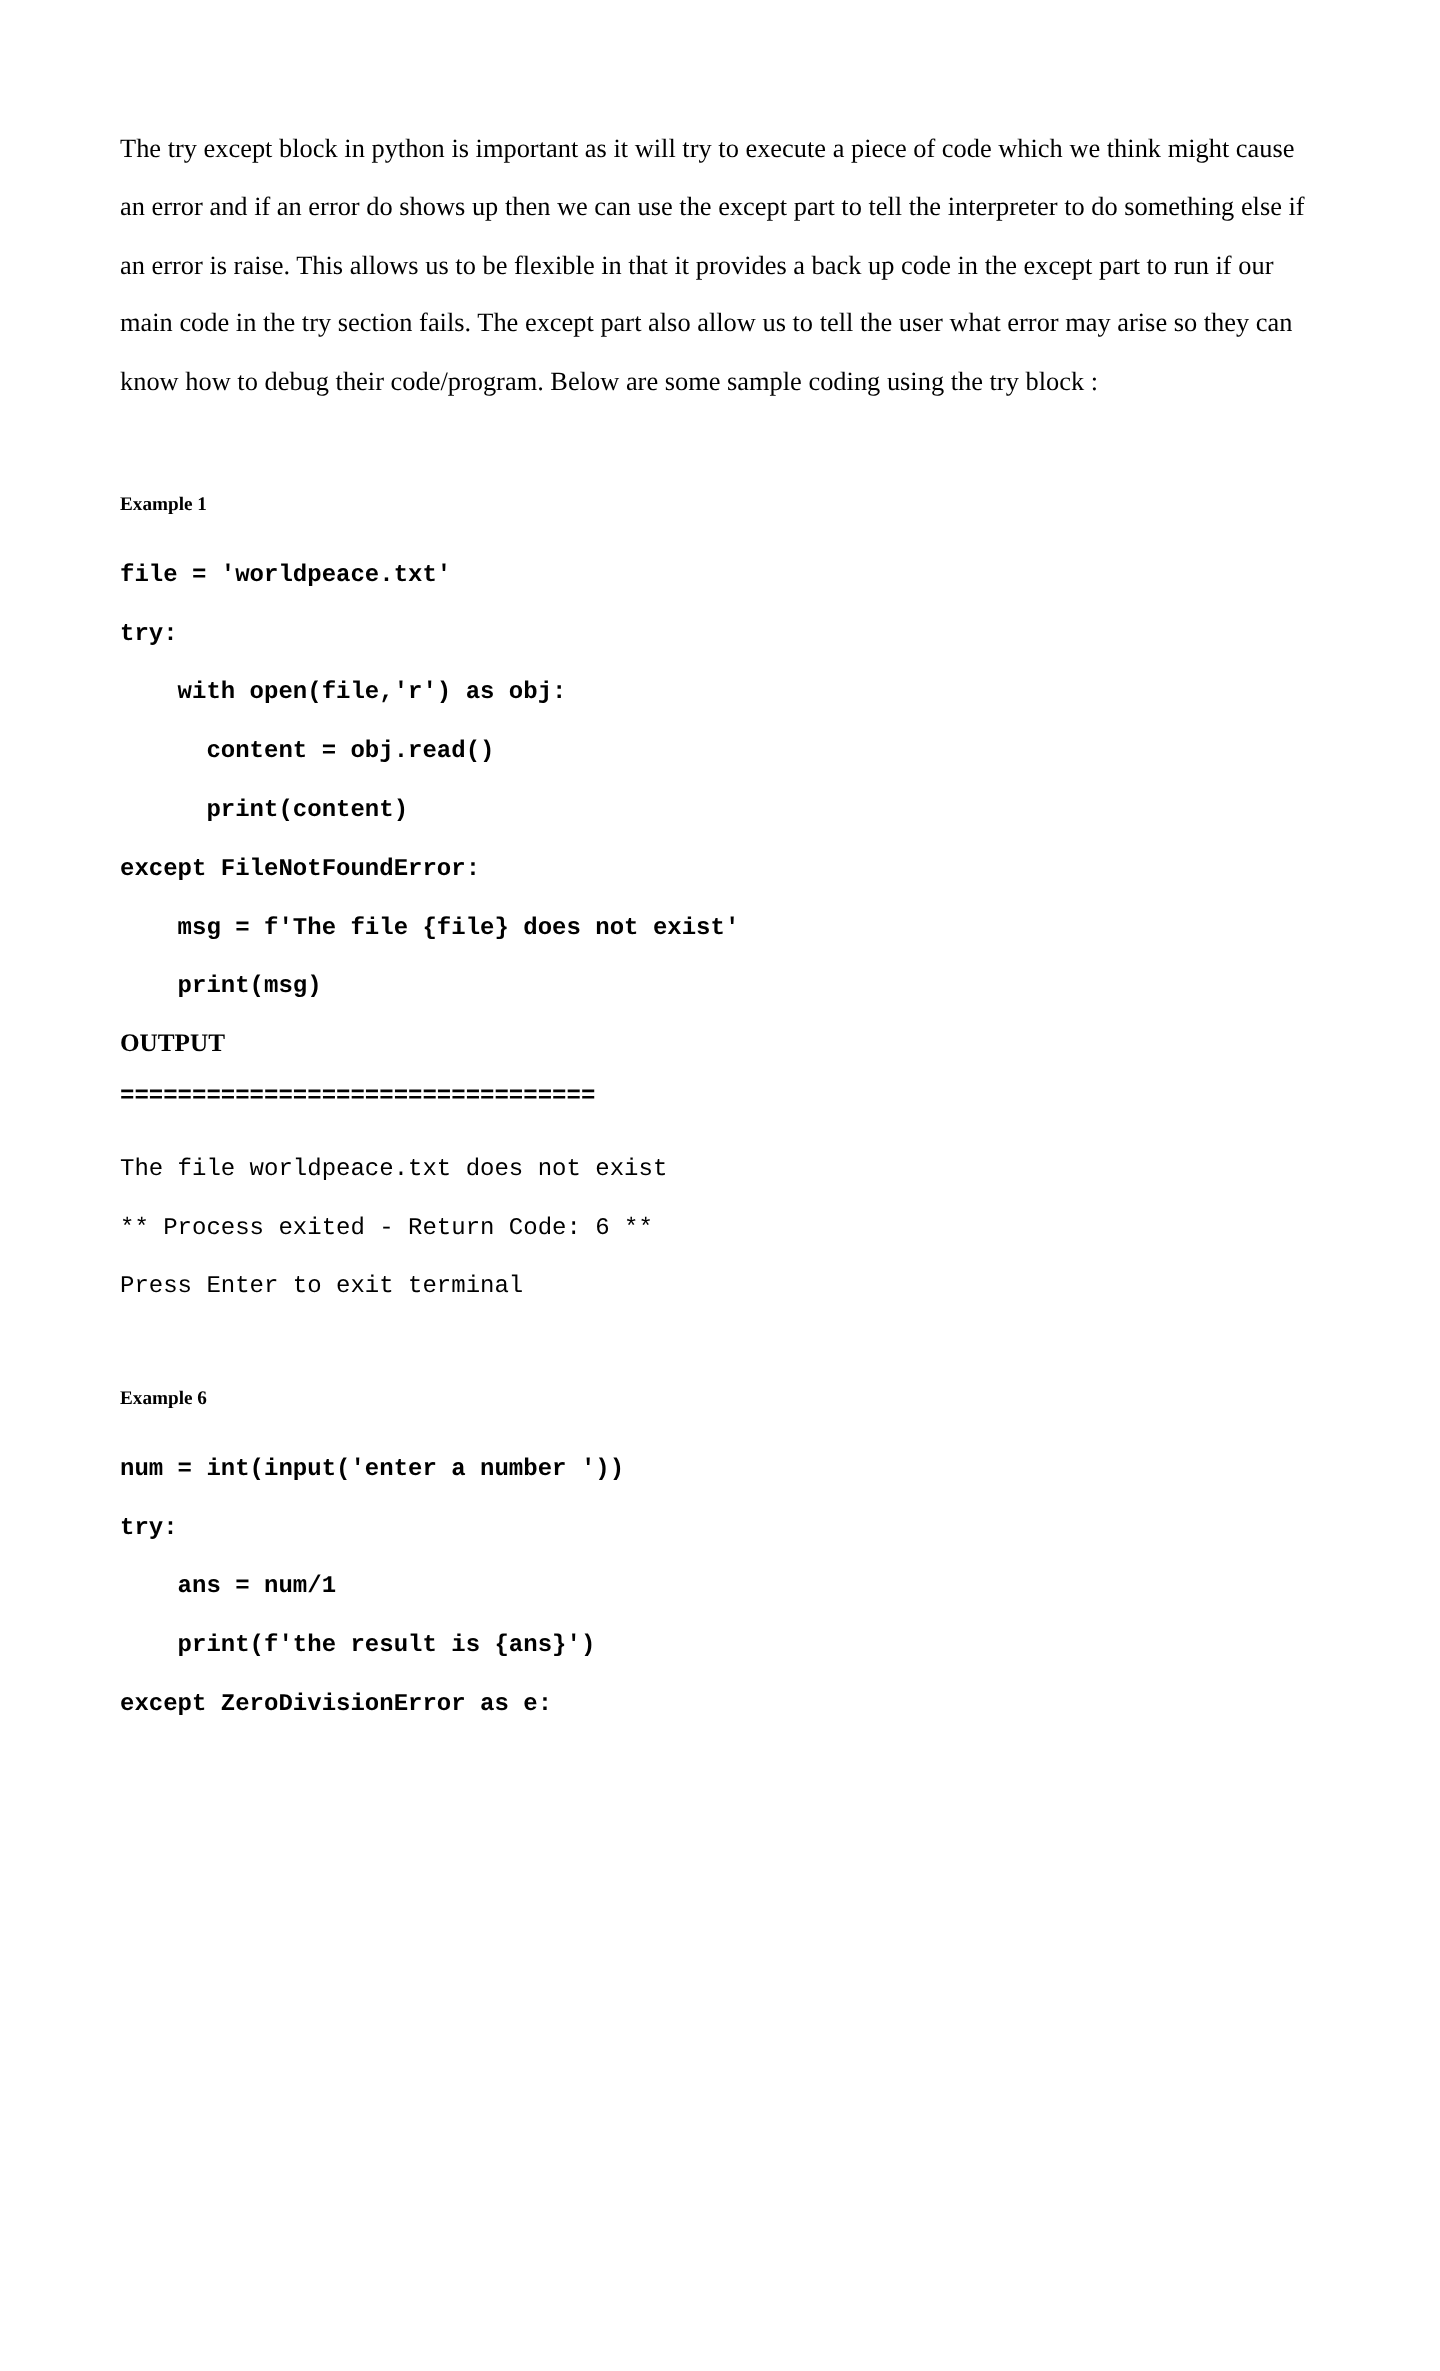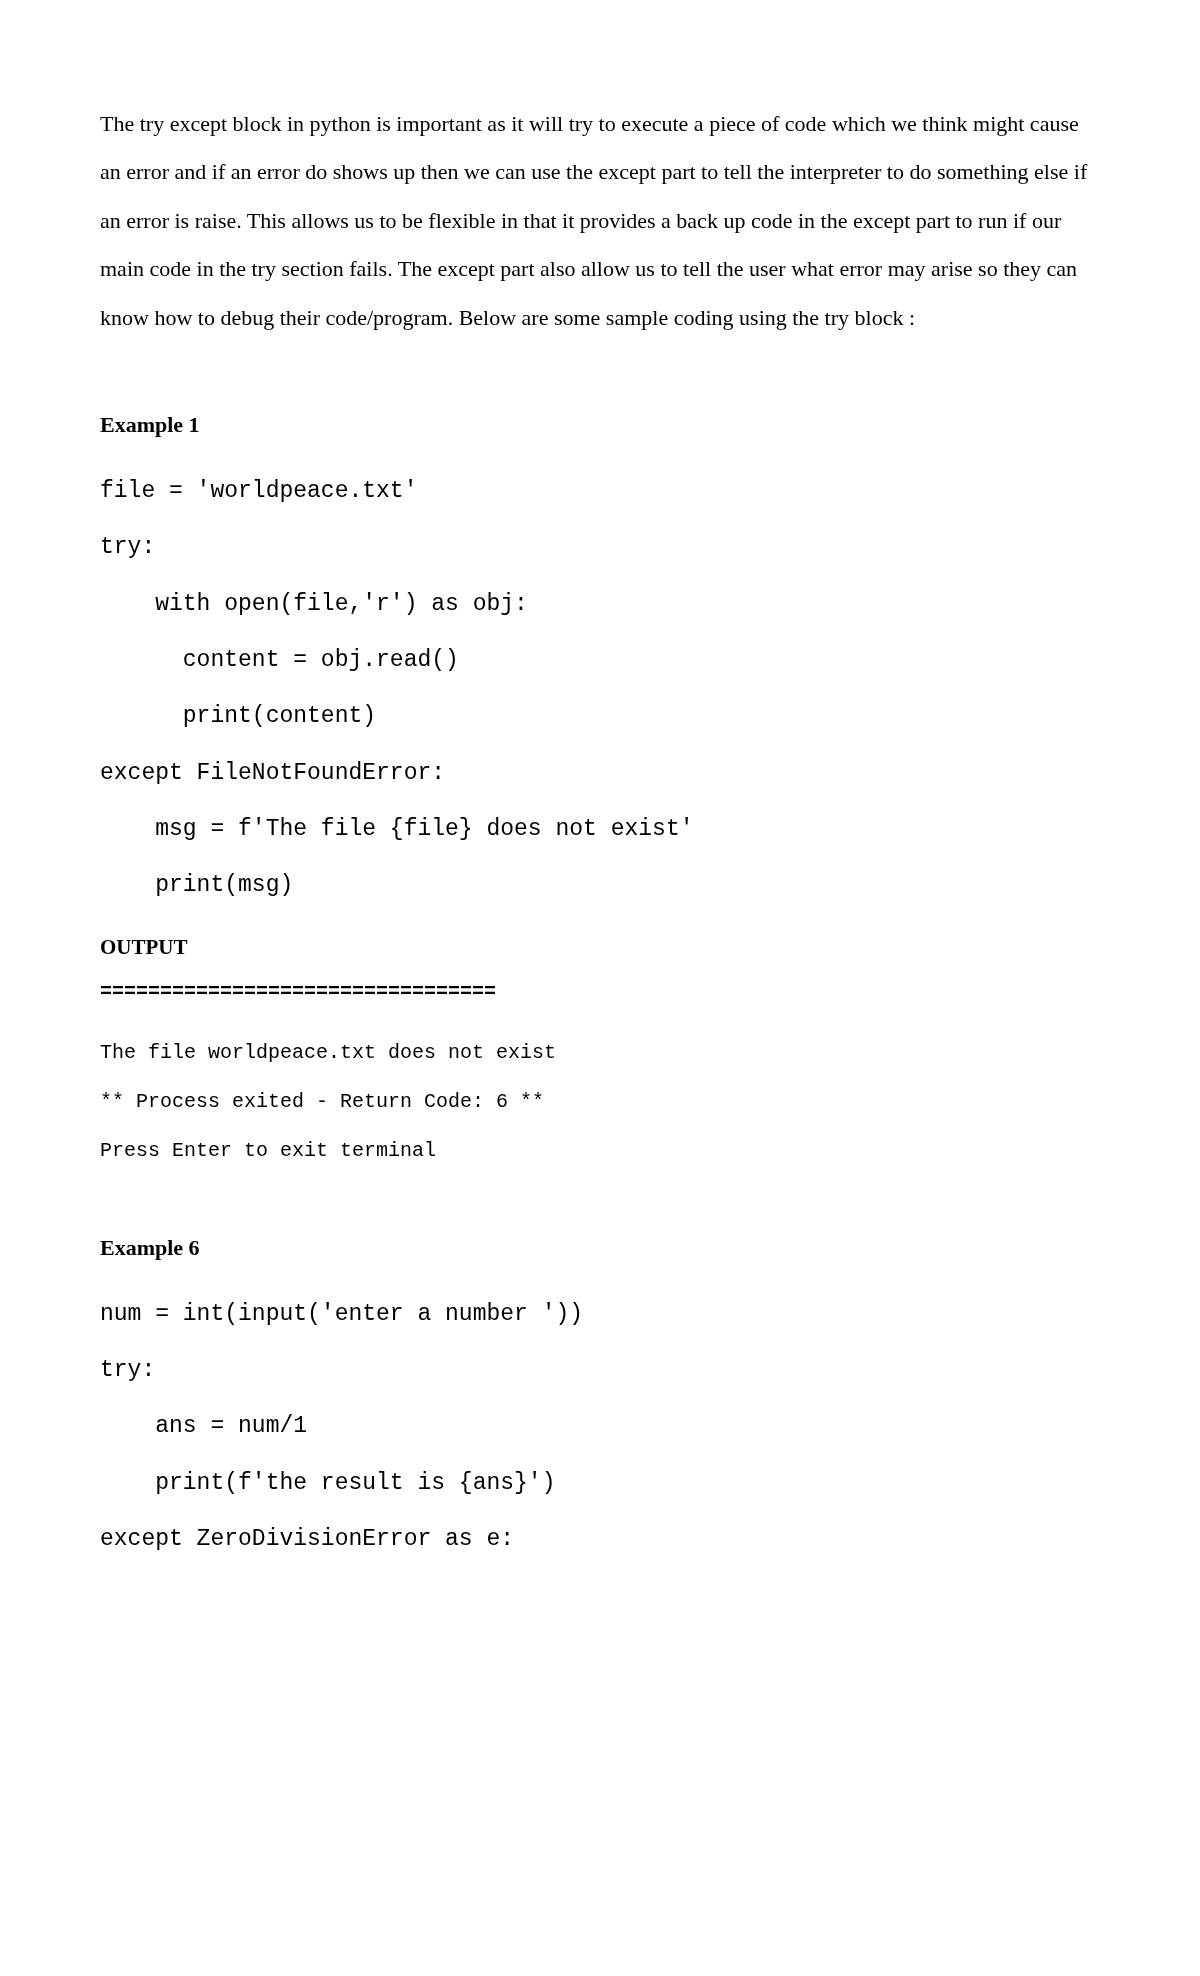--- a/index.html
+++ b/index.html
@@ -14,37 +14,37 @@
       width: 1200px;
       padding: 100px 100px 100px 100px;
     }
     .intro-text {
       font-size: 22px;
       line-height: 2.2;
       font-weight: 400;
       margin-bottom: 70px;
     }
     .section-heading {
-      font-size: 22px;
+      font-size: 16px;
       font-weight: 700;
       margin-bottom: 25px;
       margin-top: 40px;
     }
     .code-block {
       font-family: "Courier New", Courier, monospace;
-      font-size: 23px;
+      font-size: 20px;
       line-height: 2.45;
       white-space: pre;
-      font-weight: 400;
+      font-weight: 700;
       margin-bottom: 10px;
     }
     .output-heading {
       font-size: 21px;
       font-weight: 700;
-      margin-top: 21px;
+      margin-top: 10px;
       margin-bottom: 20px;
     }
     .divider {
       font-family: "Courier New", Courier, monospace;
       font-size: 20px;
       font-weight: 700;
       margin-bottom: 25px;
     }
     .output-block {
       font-family: "Courier New", Courier, monospace;

